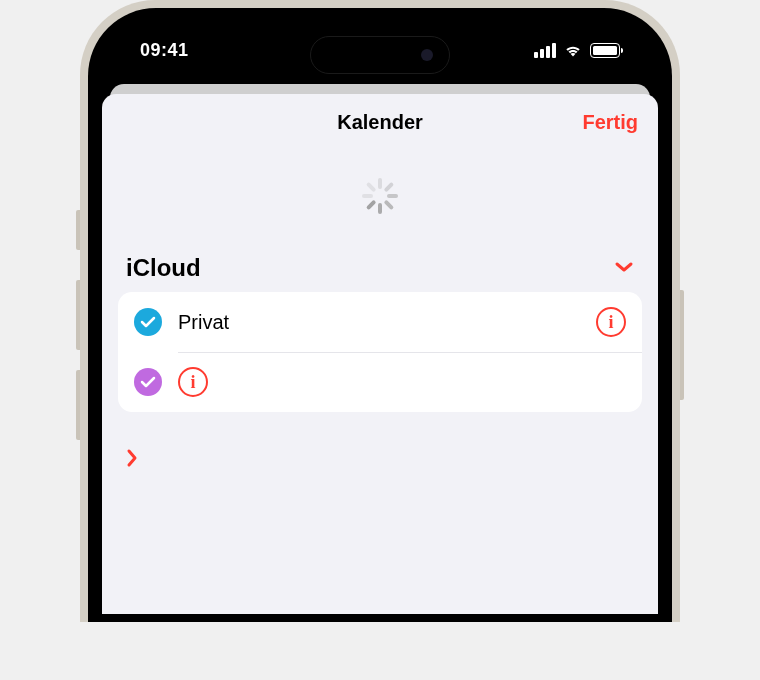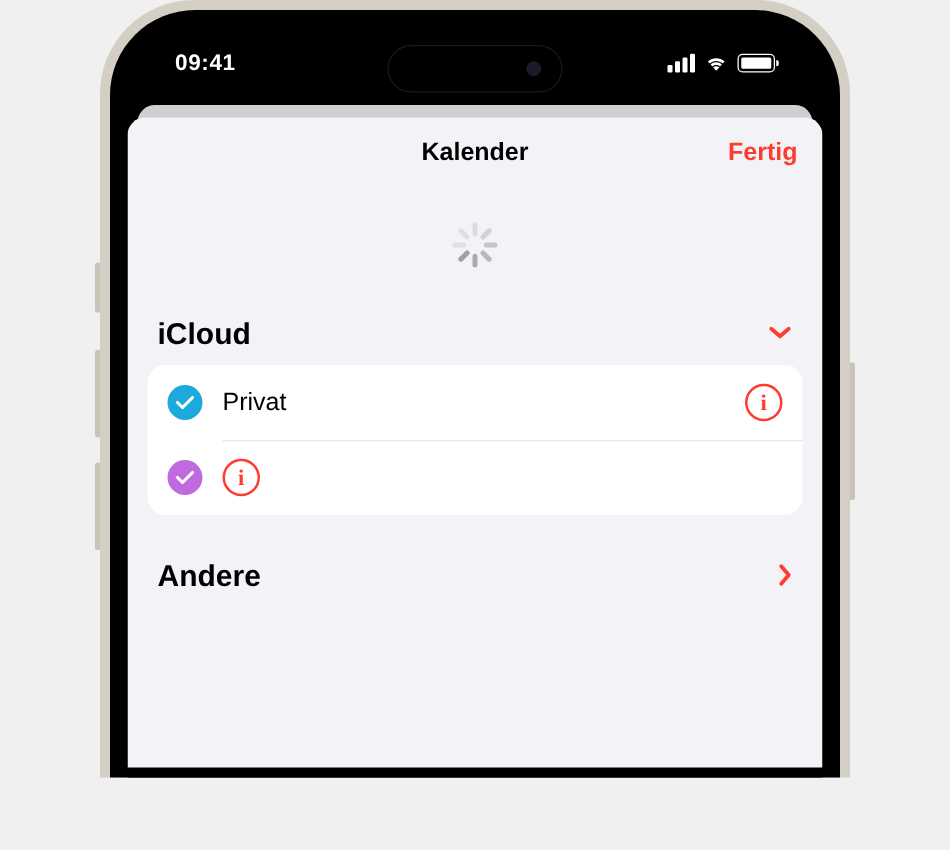--- a/index.html
+++ b/index.html
@@ -324,21 +324,20 @@
                 <path d="M2 6 L6 10 L14 2"></path>
               </svg>
             </div>
             <div class="info-btn">i</div>
           </div>
         </div>
 
         <div class="section-gap"></div>
 
         <div class="section-header">
-          <div class="section-title">Andere</div>
           <div class="chevron">
             <svg width="12" height="20" viewBox="0 0 12 20" fill="none" stroke="#ff3b30" stroke-width="3" stroke-linecap="round" stroke-linejoin="round">
               <path d="M3 3 L9 10 L3 17"></path>
             </svg>
           </div>
         </div>
 
       </div>
     </div>
   </div>

